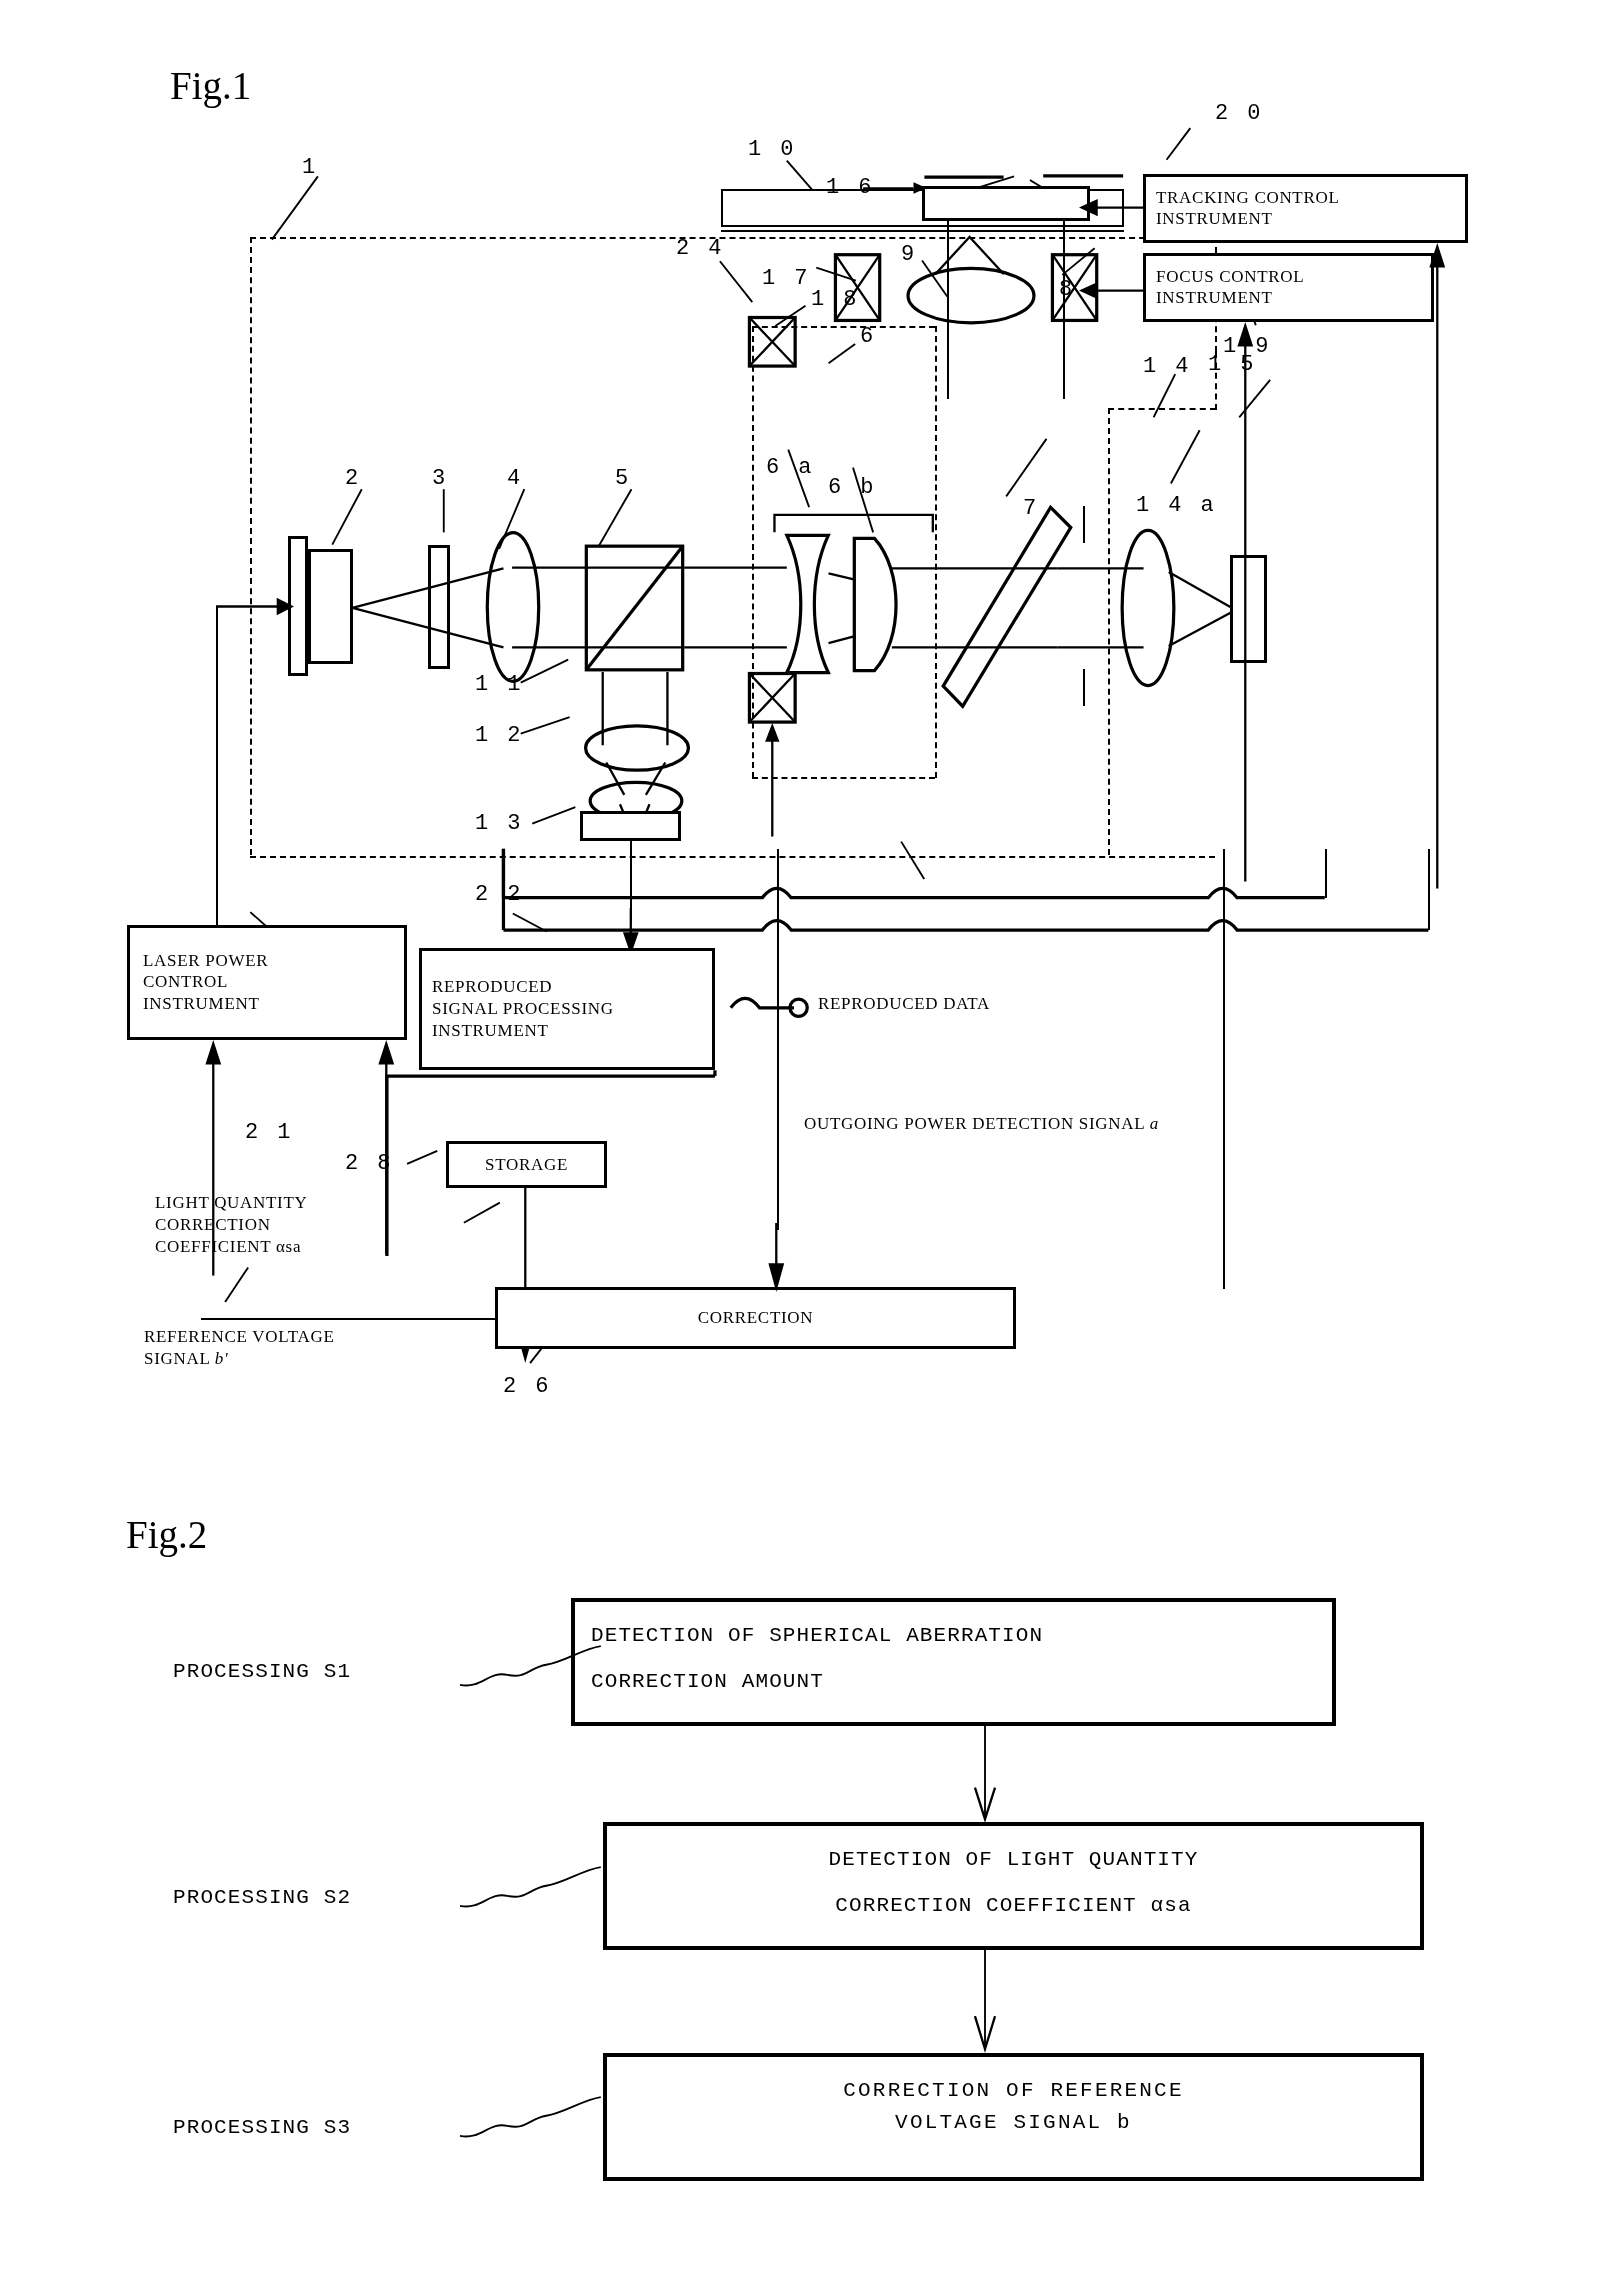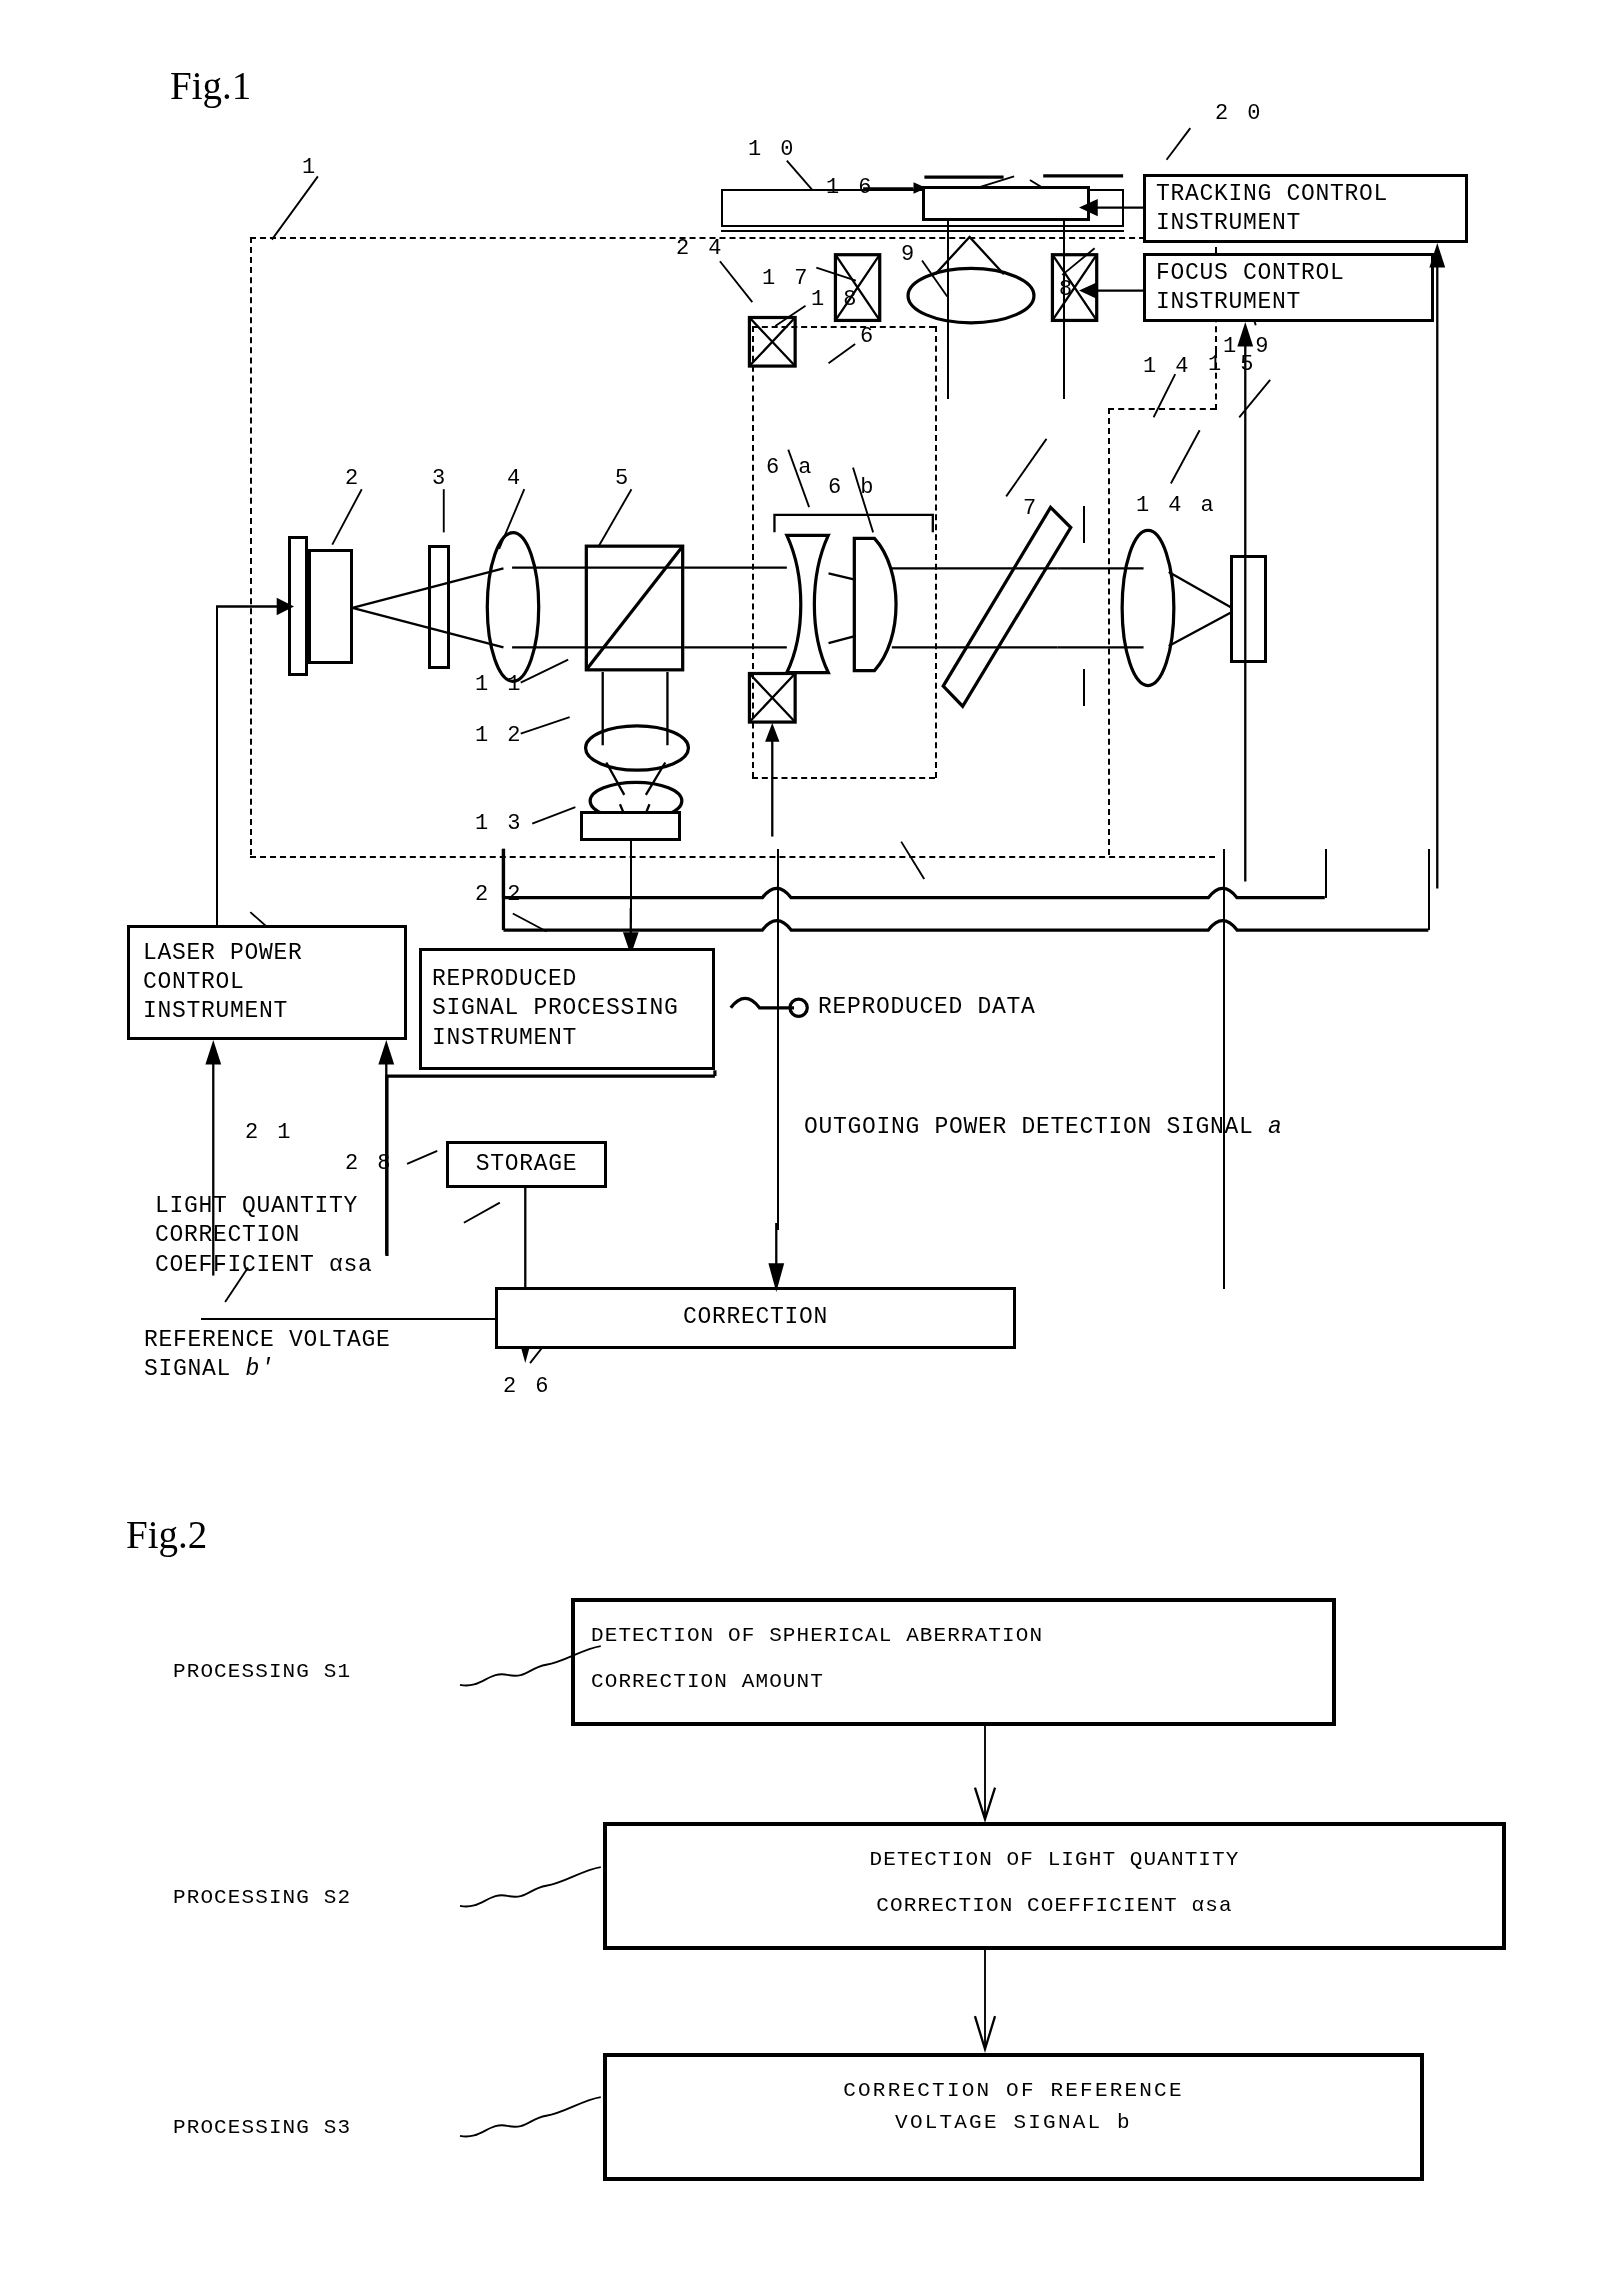--- a/index.html
+++ b/index.html
@@ -5,21 +5,21 @@
   html,body{margin:0;padding:0;background:#ffffff;}
   body{width:1624px;height:2273px;position:relative;
        font-family:"Liberation Serif", serif; color:#000;}
   .root{position:absolute;inset:0;}
 
   
   .abs{position:absolute;}
   .fig-title{font-family:"Liberation Serif",serif;font-size:39px;font-weight:400;letter-spacing:0px;}
 
   
-  .lbl{font-family:Liberation Mono, monospace;font-size:23px;letter-spacing:0.7px;
+  .lbl{font-family:Liberation Serif, serif;font-size:17px;letter-spacing:0.7px;
        line-height:1.28;white-space:pre;}
   .lbl-lg{font-family:"Liberation Mono", monospace;font-size:21px;letter-spacing:1.1px;
        line-height:1.3;white-space:pre;}
   .num{font-family:"Liberation Mono", monospace;font-size:22px;letter-spacing:2.9px;white-space:pre;}
   .ital{font-style:italic;}
 
   
   .box{position:absolute;border:2.2px solid #000;background:#fff;box-sizing:border-box;}
   .box-thick{position:absolute;border:3.6px solid #000;background:#fff;box-sizing:border-box;}
   .box-flow{position:absolute;border:4.3px solid #000;background:#fff;box-sizing:border-box;}
@@ -373,21 +373,21 @@
   <div class="abs lbl-lg" style="left:173px;top:1658px;">PROCESSING S1</div>
   <svg style="left:460px;top:1633px;width:158px;height:65px;" viewBox="0 0 220 90" width="158" height="65">
     <path class="stroke-thin" d="M 0 72 C 30 78 40 52 66 58 C 92 64 96 48 120 44 C 146 40 170 22 196 18"></path>
   </svg>
 
   <svg style="left:969px;top:1726px;width:32px;height:96px;" viewBox="0 0 44 134" width="32" height="96">
     <path class="stroke-thin" d="M 22 0 L 22 126"></path>
     <path class="stroke" d="M 8 86 L 22 130 L 36 86"></path>
   </svg>
 
-  <div class="box-flow" style="left:603px;top:1822px;width:903px;height:128px;">
+  <div class="box-flow" style="left:603px;top:1822px;width:821px;height:128px;">
     <div class="abs lbl-lg" style="left:0;top:20px;width:100%;text-align:center;">DETECTION OF LIGHT QUANTITY</div>
     <div class="abs lbl-lg" style="left:0;top:66px;width:100%;text-align:center;">CORRECTION COEFFICIENT αsa</div>
   </div>
   <div class="abs lbl-lg" style="left:173px;top:1884px;">PROCESSING S2</div>
   <svg style="left:460px;top:1854px;width:158px;height:65px;" viewBox="0 0 220 90" width="158" height="65">
     <path class="stroke-thin" d="M 0 72 C 30 78 40 52 66 58 C 92 64 96 48 120 44 C 146 40 170 22 196 18"></path>
   </svg>
 
   <svg style="left:969px;top:1950px;width:32px;height:102px;" viewBox="0 0 44 142" width="32" height="102">
     <path class="stroke-thin" d="M 22 0 L 22 134"></path>

